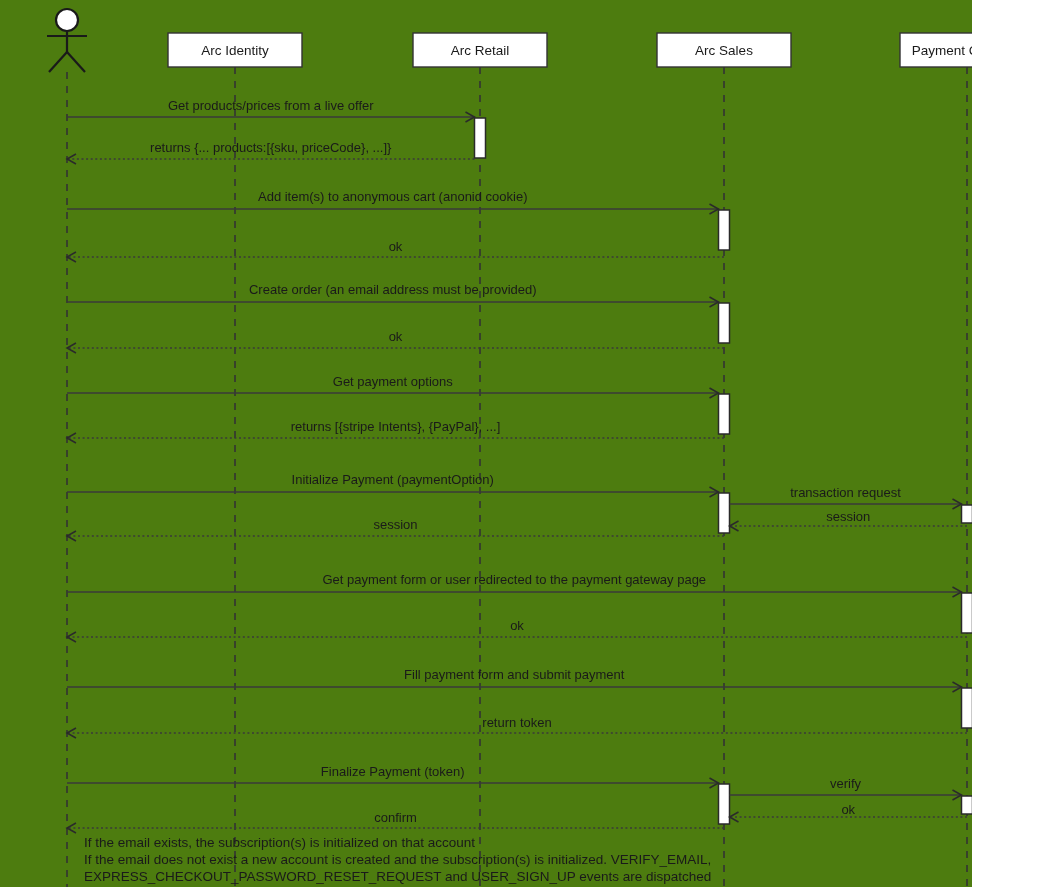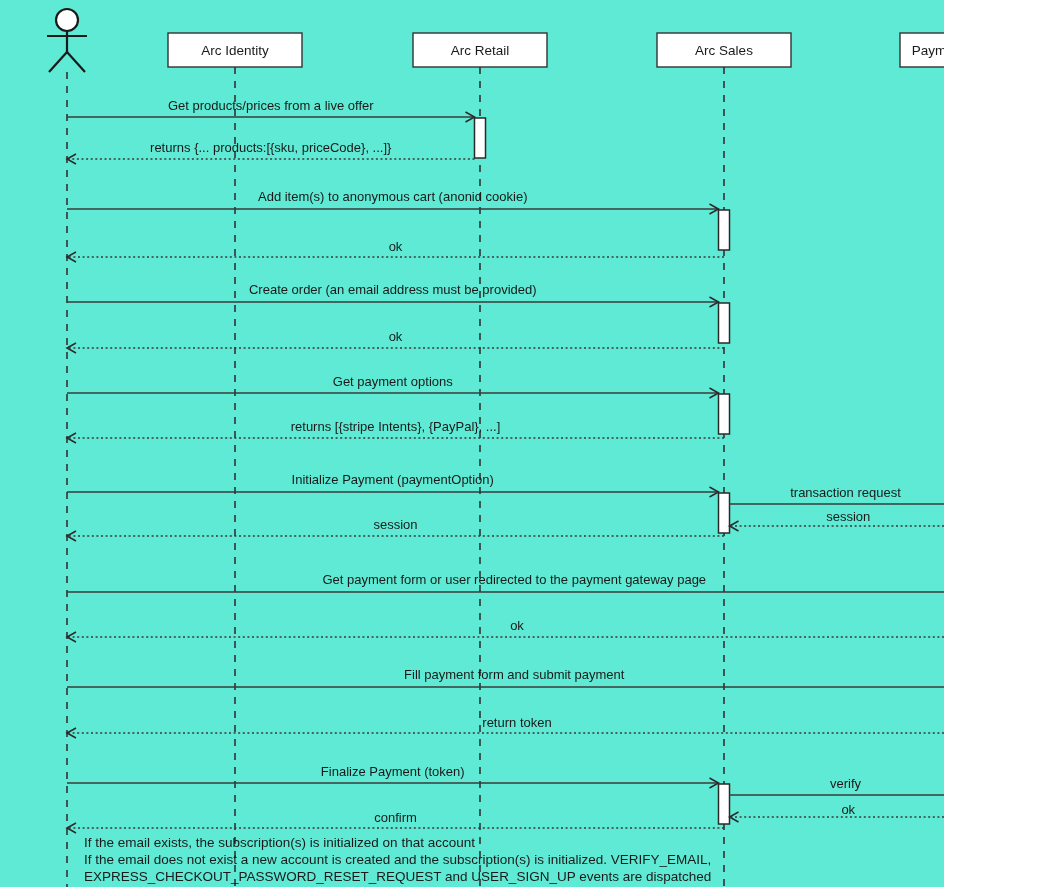--- a/index.html
+++ b/index.html
@@ -9,21 +9,22 @@
   }
   body {
     font-family: "Liberation Sans", sans-serif;
     color: #1a1a1a;
   }
   #diagram-root {
     position: relative;
     width: 944px;
     height: 887px;
     overflow: hidden;
-    background: #5eead4;
+    background: #4d7c0f;
+    padding-left: 28px;
   }
   #diagram-svg {
     position: absolute;
     left: 0;
     top: 0;
   }
   .lifeline-box {
     fill: #ffffff;
     stroke: #333333;
     stroke-width: 1.4;

